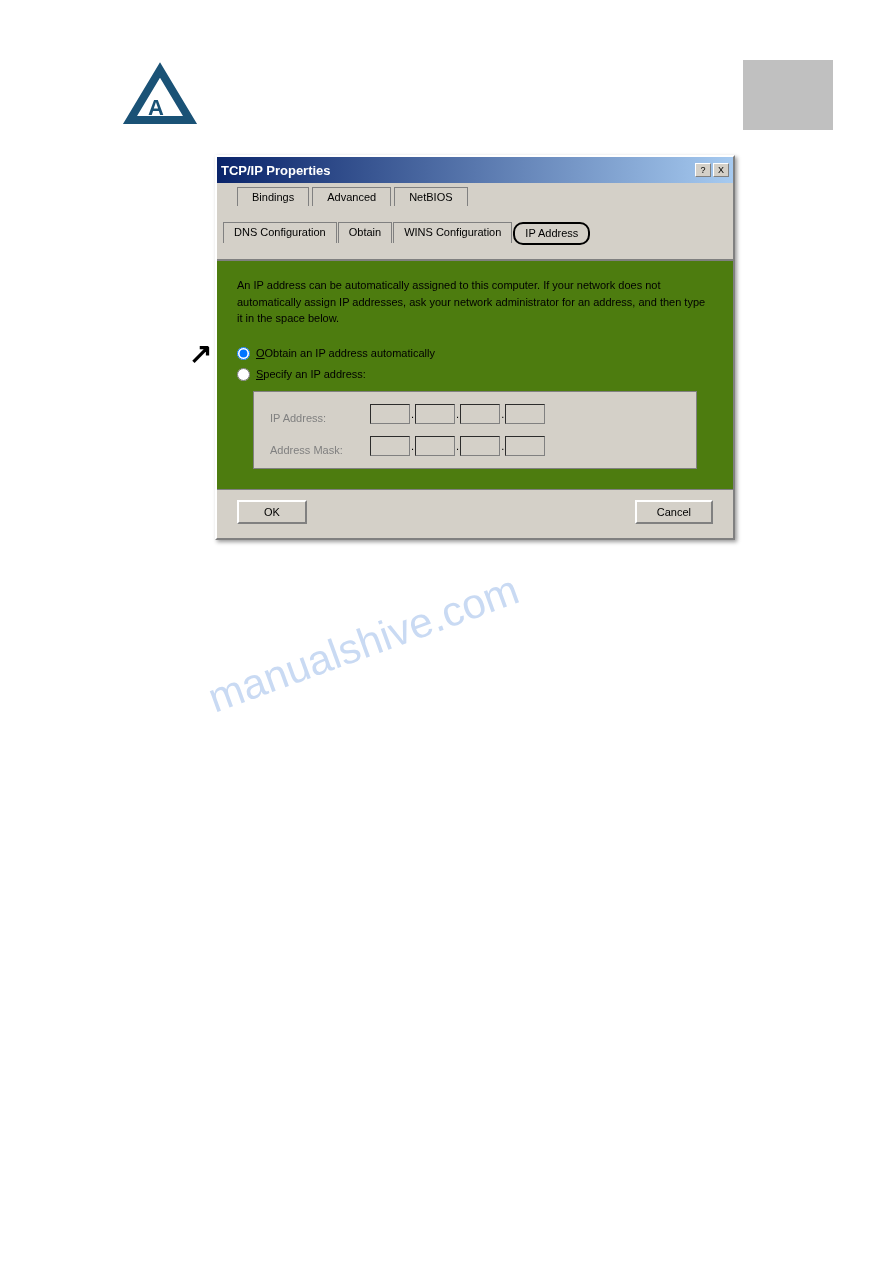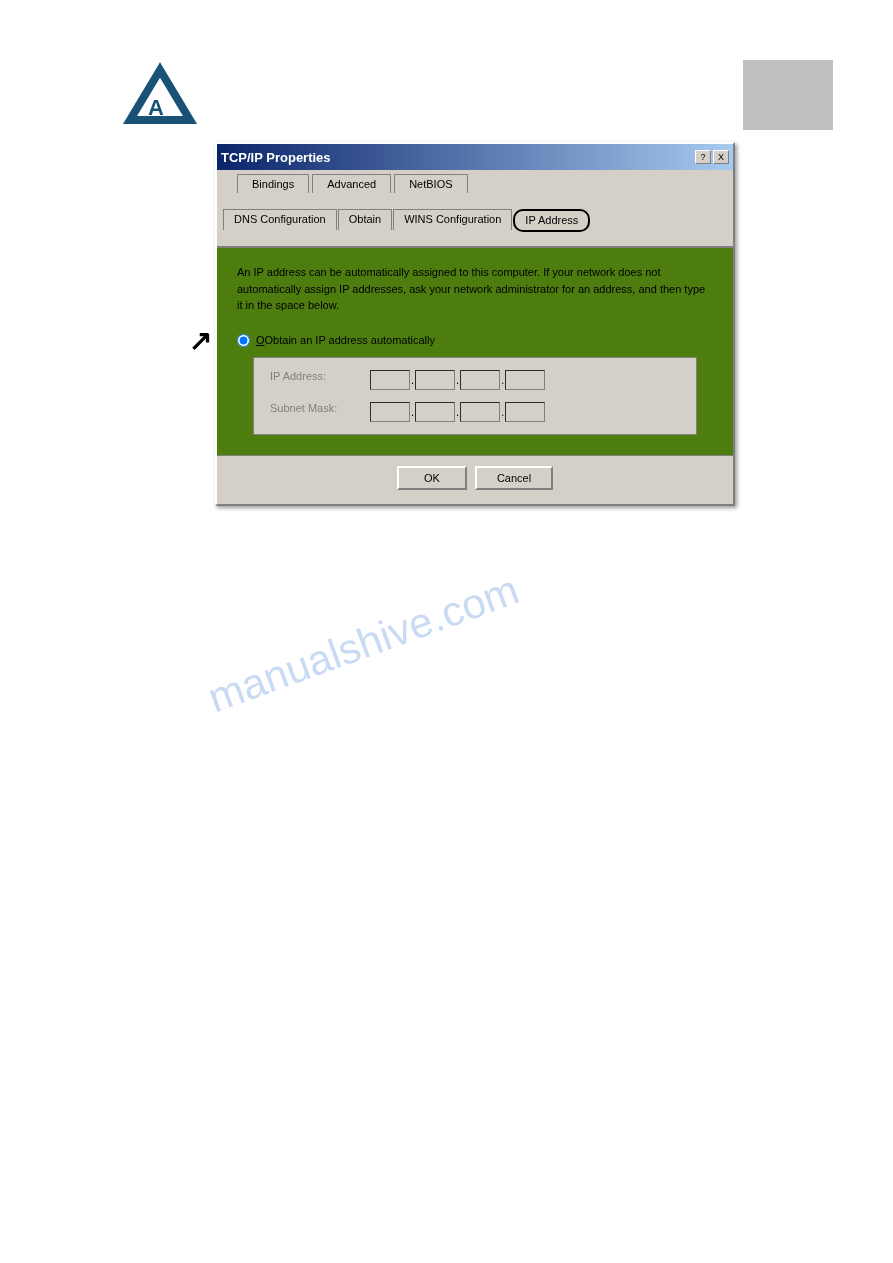--- a/index.html
+++ b/index.html
@@ -30,21 +30,21 @@
       top: 60px;
       right: 60px;
       width: 90px;
       height: 70px;
       background: #c0c0c0;
     }
 
     
     .dialog {
       position: absolute;
-      top: 142px;
+      top: 155px;
       left: 215px;
       width: 520px;
       background: #d4d0c8;
       border: 2px solid #ffffff;
       border-right-color: #808080;
       border-bottom-color: #808080;
       box-shadow: 2px 2px 4px rgba(0,0,0,0.4);
     }
 
     
@@ -183,21 +183,21 @@
     
     .specify-section {
       border: 1px solid #808080;
       margin: 4px 16px 4px 16px;
       padding: 12px 16px;
       background: #d4d0c8;
     }
 
     .ip-field-row {
       display: flex;
-      align-items: flex-start;
+      align-items: flex-end;
       margin-bottom: 12px;
       font-size: 11px;
       font-family: Arial, sans-serif;
     }
 
     .ip-field-row:last-child {
       margin-bottom: 0;
     }
 
     .ip-field-label {
@@ -222,21 +222,21 @@
     }
 
     .ip-dot {
       padding: 0 1px;
       font-size: 11px;
     }
 
     
     .dialog-footer {
       display: flex;
-      justify-content: center;
+      justify-content: space-between;
       gap: 8px;
       padding: 10px 20px 14px 20px;
       border-top: 1px solid #808080;
       background: #d4d0c8;
     }
 
     .btn {
       padding: 4px 20px;
       background: #d4d0c8;
       border: 2px solid #ffffff;
@@ -305,39 +305,45 @@
 
         <span style="position:absolute; left:-48px; top:50%; transform:translateY(-50%) rotate(0deg); font-size:28px; font-weight:bold; color:#000;">↗</span>
         <div class="radio-option">
           <input type="radio" name="ip_option" id="auto" checked="" style="">
           <label for="auto">
             <span class="radio-label-underline">O</span><span style="font-size:11px; font-family:Arial, sans-serif;">Obtain an IP address automatically</span>
           </label>
         </div>
       </div>
 
+      <div class="radio-option" style="padding-left:0;">
+        <input type="radio" name="ip_option" id="specify" style="">
+        <label for="specify">
+          <span class="radio-label-underline">S</span><span style="font-size:11px; font-family:Arial, sans-serif;">pecify an IP address:</span>
+        </label>
+      </div>
     </div>
 
     <div class="specify-section">
 
       <div class="ip-field-row">
         <span class="ip-field-label">IP Address:</span>
         <div class="ip-input-group">
           <input class="ip-segment" type="text" value="" style="">
           <span class="ip-dot">.</span>
           <input class="ip-segment" type="text" value="" style="">
           <span class="ip-dot">.</span>
           <input class="ip-segment" type="text" value="" style="">
           <span class="ip-dot">.</span>
           <input class="ip-segment" type="text" value="" style="">
         </div>
       </div>
 
       <div class="ip-field-row">
-        <span class="ip-field-label">Subnet Mask:</span>
+        <span class="ip-field-label">Address Mask:</span>
         <div class="ip-input-group">
           <input class="ip-segment" type="text" value="" style="">
           <span class="ip-dot">.</span>
           <input class="ip-segment" type="text" value="" style="">
           <span class="ip-dot">.</span>
           <input class="ip-segment" type="text" value="" style="">
           <span class="ip-dot">.</span>
           <input class="ip-segment" type="text" value="" style="">
         </div>
       </div>

